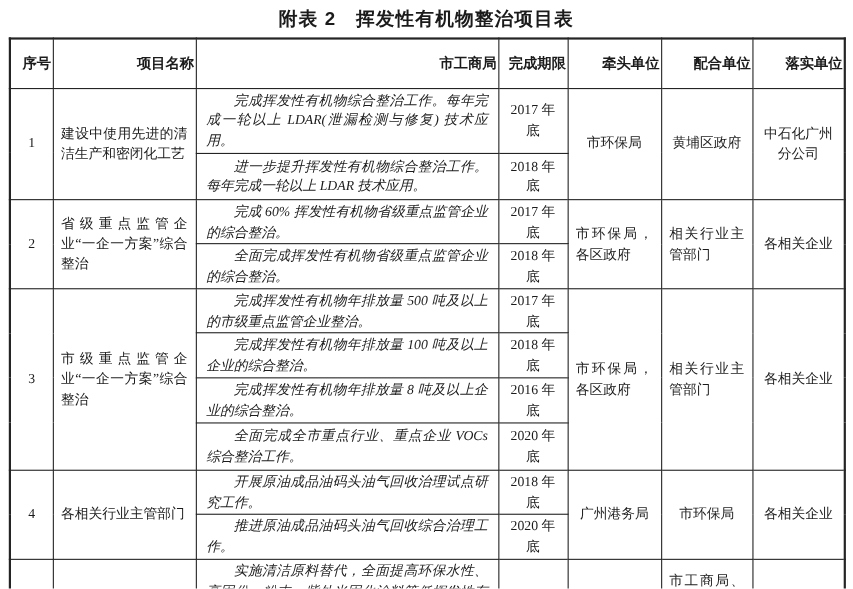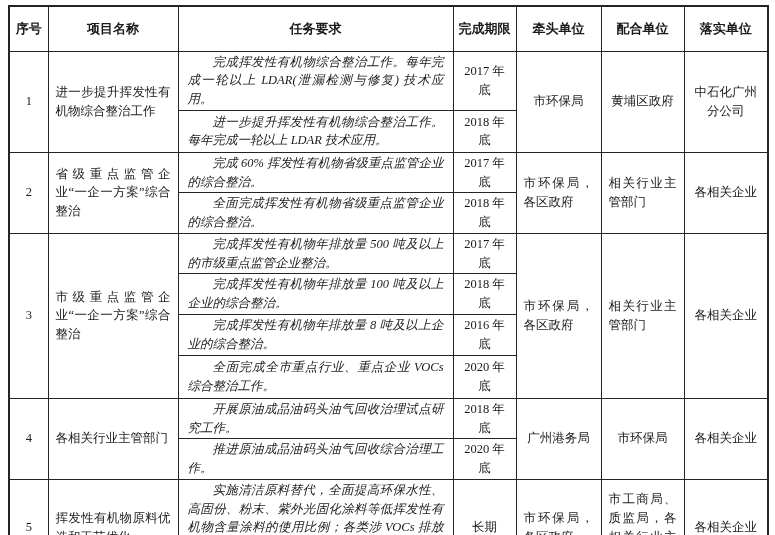--- a/index.html
+++ b/index.html
@@ -32,59 +32,60 @@
     font-size: 12.5px;
     line-height: 1.5;
     padding: 0 6px;
     overflow: hidden;
     word-break: break-word;
   }
   th {
     font-family: "Liberation Sans", "DejaVu Sans", sans-serif;
     font-weight: bold;
     font-size: 13px;
-    text-align: center;
+    text-align: right;
     padding: 12px 1px;
   }
   td.c { text-align: center; }
   td.j { text-align: justify; text-justify: inter-character; padding: 1px 7px; }
   td.task { text-align: justify; text-justify: inter-character; padding: 1px 9px; font-style: italic; }
   td.task p, td.j p { margin: 0; }
   td.task p { text-indent: 2em; }
 </style>
 </head>
 <body>
 
 <div class="page">
+  <div class="page-title">附表 2　挥发性有机物整治项目表</div>
 
   <table class="main">
     <colgroup>
       <col style="width:39px">
         <col style="width:130px">
         <col style="width:275px">
       <col style="width:63px">
         <col style="width:85px">
         <col style="width:83px">
         <col style="width:84px">
     </colgroup>
 
     <tbody>
         <tr style="height:29px">
       <th>序号</th>
       <th>项目名称</th>
-      <th>任务要求</th>
+      <th>市工商局</th>
       <th>完成期限</th>
       <th>牵头单位</th>
       <th>配合单位</th>
       <th>落实单位</th>
     </tr>
 
     <tr style="height:43px">
       <td class="c" rowspan="2">1</td>
-      <td class="j" rowspan="2">进一步提升挥发性有机物综合整治工作</td>
+      <td class="j" rowspan="2">建设中使用先进的清洁生产和密闭化工艺</td>
       <td class="task">
             <p>完成挥发性有机物综合整治工作。每年完成一轮以上 LDAR(泄漏检测与修复) 技术应用。</p>
           </td>
       <td class="c">2017 年底</td>
       <td class="c" rowspan="2">市环保局</td>
       <td class="c" rowspan="2">黄埔区政府</td>
       <td class="c" rowspan="2">中石化广州分公司</td>
     </tr>
     <tr style="height:42px">
       <td class="task">

